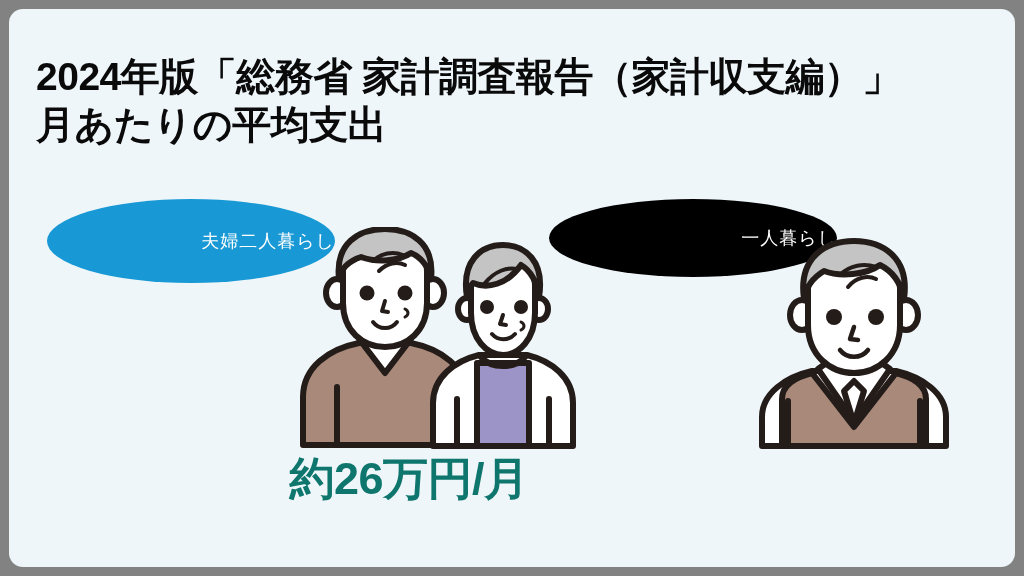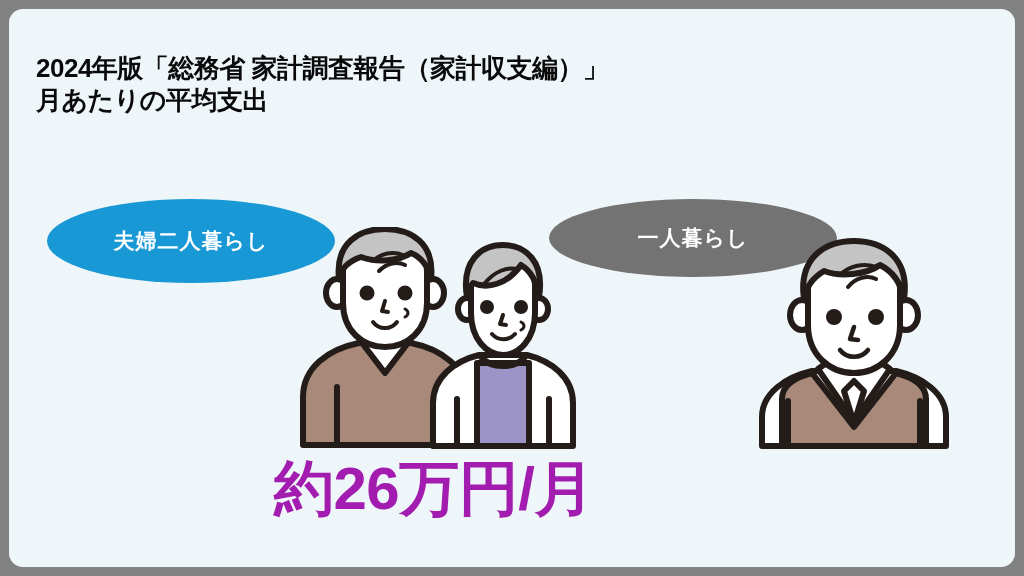--- a/index.html
+++ b/index.html
@@ -32,73 +32,73 @@
     overflow: hidden;
   }
 
   
   .title {
     position: absolute;
     left: 27px;
     top: 44px;
     width: 960px;
     color: #0a0a0a;
-    font-size: 26px;
+    font-size: 39px;
     font-weight: bold;
     line-height: 1.23;
     letter-spacing: -0.5px;
     white-space: pre-line;
   }
 
   
   .badge {
     position: absolute;
     display: flex;
     align-items: center;
-    justify-content: center;
+    justify-content: flex-end;
     border-radius: 50%;
     color: #ffffff;
-    font-size: 21px;
-    font-weight: bold;
+    font-size: 18px;
+    font-weight: normal;
     letter-spacing: 1px;
   }
   .badge-left  { left: 38px;  top: 190px; width: 288px; height: 84px; }
   .badge-right { left: 540px; top: 190px; width: 288px; height: 78px; }
 
   
   .figures { position: absolute; left: 0; top: 0; width: 1006px; height: 558px; }
   .fig-couple { position: absolute; left: 272px; top: 218px; }
   .fig-single { position: absolute; left: 735px; top: 222px; }
 
   
   .amount {
     position: absolute;
-    color: #a21caf;
-    font-size: 60px;
+    color: #0f766e;
+    font-size: 45px;
     font-weight: bold;
     letter-spacing: -0.5px;
     white-space: nowrap;
   }
   .amount-left  { left: 265px; top: 440px; width: 270px; text-align: center; }
   .amount-right { left: 712px; top: 440px; width: 280px; text-align: center; }
 </style>
 </head>
 <body>
 
 <div class="frame">
   <div class="card">
 
     <div class="title">2024年版「総務省 家計調査報告（家計収支編）」
 月あたりの平均支出</div>
 
     <div class="badge badge-left" style="background:#1898d4;">
       <span>夫婦二人暮らし</span>
     </div>
 
-    <div class="badge badge-right" style="background:#737373;">
+    <div class="badge badge-right" style="background:#000000;">
       <span>一人暮らし</span>
     </div>
 
     <div class="figures">
 
       <div class="fig-couple">
         <svg width="300" height="225" viewBox="0 0 300 225" xmlns="http://www.w3.org/2000/svg">
           <g stroke="#241c19" stroke-width="6" stroke-linecap="round" stroke-linejoin="round">
 
             <path d="M22 218 L22 170 C22 140 48 122 78 116 L130 116 C160 122 186 140 186 170 L186 218 Z" fill="#a8897a"></path>

